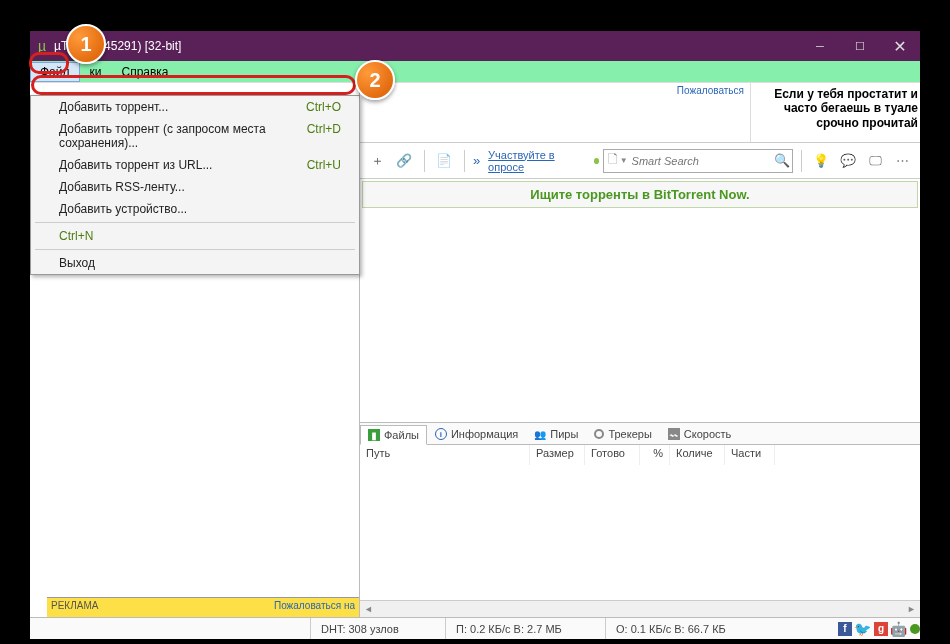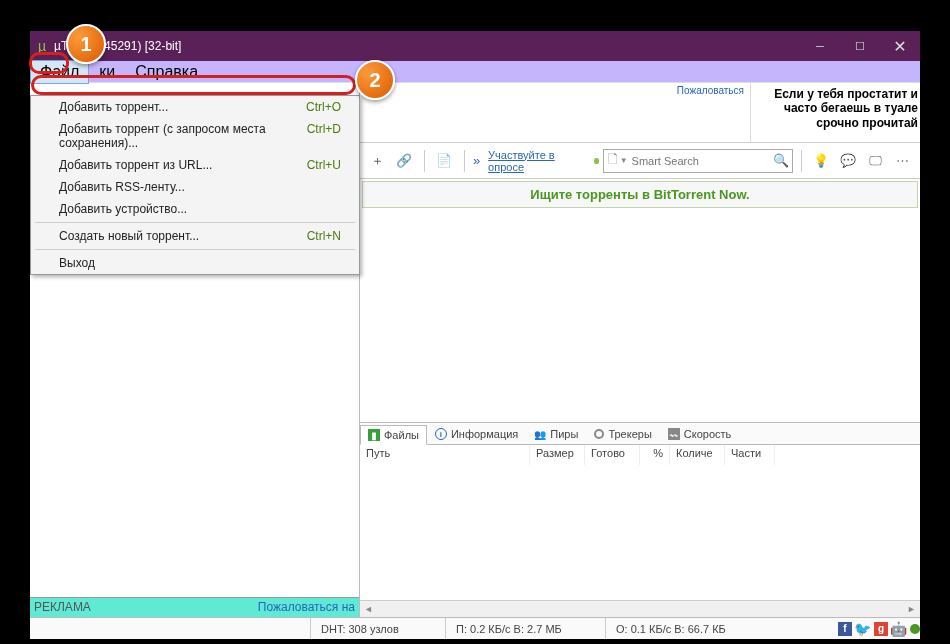--- a/index.html
+++ b/index.html
@@ -6,49 +6,49 @@
 body { width: 950px; height: 644px; background: #000; position: relative; overflow: hidden; }
 
 .window { position: absolute; left: 29px; top: 30px; right: 29px; bottom: 4px; background: #fff; display: flex; flex-direction: column; border: 1px solid #000; }
 
 .titlebar { height: 30px; background: #5a2158; display: flex; align-items: center; color: #fff; font-size: 12px; }
 .titlebar .icon { width: 24px; text-align: center; color: #8bc34a; font-size: 14px; }
 .titlebar .title { flex: 1; }
 .titlebar .btn { width: 40px; height: 30px; display: flex; align-items: center; justify-content: center; color: #ddd; font-size: 11px; }
 .titlebar .btn.close { font-size: 16px; }
 
-.menubar { height: 22px; background: #c4b5fd; display: flex; align-items: center; font-size: 16px; border-bottom: 1px solid #ddd; }
+.menubar { height: 22px; background: #86efac; display: flex; align-items: center; font-size: 12px; border-bottom: 1px solid #ddd; }
 .menubar .menu-item { padding: 3px 10px; }
 .menubar .menu-item.active { background: #d5e6f7; border: 1px solid #7aa7d7; padding: 2px 9px; }
 
 .body-area { flex: 1; display: flex; position: relative; }
 
 .sidebar { width: 330px; display: flex; flex-direction: column; border-right: 1px solid #bbb; }
 .sidebar-tree { flex: 1; padding: 4px 24px; font-size: 16px; }
 .tree-row { display: flex; align-items: center; padding: 2px 0; }
 .tree-row .square { width: 11px; height: 11px; border: 1px solid #666; border-radius: 2px; margin-right: 6px; }
-.ad-footer { height: 20px; display: flex; justify-content: space-between; font-size: 12px; background: #5eead4; border-top: 1px solid #999; padding: 2px 4px; color: #555; }
+.ad-footer { height: 20px; display: flex; justify-content: space-between; font-size: 10px; background: #fde047; border-top: 1px solid #999; padding: 2px 4px; color: #555; margin-left: 17px; }
 .ad-footer .complain { color: #2a66b8; }
 
 .main { flex: 1; display: flex; flex-direction: column; position: relative; }
 
 .ad-top { height: 60px; display: flex; border-bottom: 1px solid #ccc; font-size: 12px; }
 .ad-top .left { flex: 1; display: flex; justify-content: flex-end; align-items: flex-start; padding: 2px 6px; }
 .ad-top .complain-top { color: #2a66b8; font-size: 10px; }
 .ad-top .right { width: 170px; background: #fff; padding: 4px 2px 4px 6px; font-size: 12px; font-weight: bold; line-height: 1.2; border-left: 1px solid #ddd; text-align: right; }
 
 .toolbar { height: 36px; display: flex; align-items: center; padding: 0 6px; gap: 4px; border-bottom: 1px solid #ccc; font-size: 13px; }
 .toolbar .tbtn { width: 26px; height: 26px; display: flex; align-items: center; justify-content: center; color: #666; border-radius: 2px; }
 .sep { width: 1px; height: 22px; background: #ccc; margin: 0 4px; }
 .survey-link { color: #2a66b8; font-size: 11px; text-decoration: underline; margin-left: 4px; }
 .survey-dot { width: 6px; height: 6px; background: #8bc34a; border-radius: 50%; margin-left: 8px; }
 .search-box { margin-left: auto; display: flex; align-items: center; border: 1px solid #aaa; height: 24px; width: 190px; padding: 0 4px; }
 .search-box .doc-icon { width: 16px; color: #888; font-size: 12px; }
 .search-box .arrow { font-size: 8px; color: #888; margin-left: 2px; }
-.search-box input { flex: 1; border: none; outline: none; font-size: 11px; color: #aaa; margin-left: 4px; }
+.search-box input { flex: 1; border: none; outline: none; font-size: 11px; color: #aaa; font-style: italic; margin-left: 4px; }
 .search-box .mag { color: #666; font-size: 13px; }
 
 .promo-bar { height: 27px; display: flex; align-items: center; justify-content: center; background: #f7f7f7; border: 1px solid #c0d8a8; margin: 2px; color: #4a9820; font-weight: bold; font-size: 13px; }
 
 .torrent-area { flex: 1; min-height: 0; }
 
 .details { height: 195px; border-top: 1px solid #bbb; display: flex; flex-direction: column; margin-top: 4px; }
 .tabs { height: 22px; display: flex; align-items: flex-end; font-size: 11px; background: #fafafa; border-bottom: 1px solid #bbb; }
 .tab { padding: 3px 7px; display: flex; align-items: center; gap: 4px; border: 1px solid transparent; color: #444; }
 .tab.active { background: #fff; border: 1px solid #bbb; border-bottom: 1px solid #fff; margin-bottom: -1px; }
@@ -217,21 +217,20 @@
           <span class="shortcut">Ctrl+U</span>
         </div>
         <div class="mrow">
           <span class="label">Добавить RSS-ленту...</span>
         </div>
         <div class="mrow">
           <span class="label">Добавить устройство...</span>
         </div>
         <div class="msep"></div>
         <div class="mrow">
-          <span class="label">Создать новый торрент...</span>
           <span class="shortcut">Ctrl+N</span>
         </div>
         <div class="msep"></div>
         <div class="mrow">
           <span class="label">Выход</span>
         </div>
       </div>
 
   </div>
 

